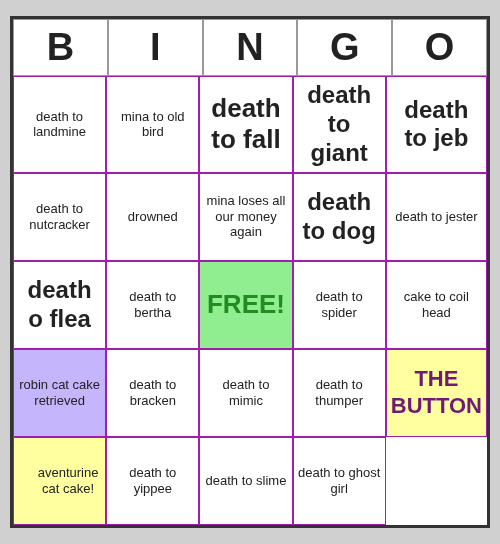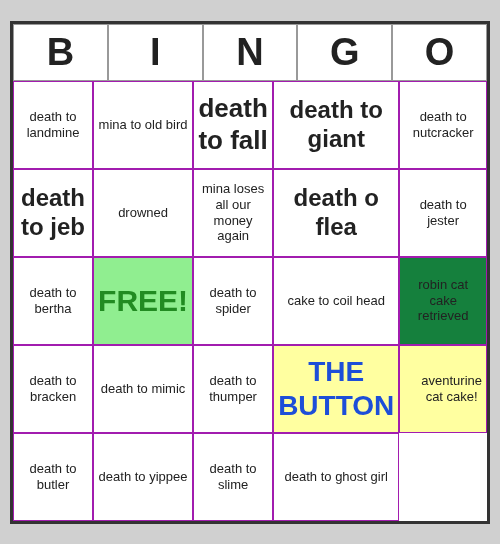--- a/index.html
+++ b/index.html
@@ -54,35 +54,35 @@
       font-size: 24px;
       font-weight: bold;
     }
     .cell.big-text-lg {
       font-size: 26px;
       font-weight: bold;
       justify-content: center;
     }
     .cell.green-bg {
       background: #90ee90;
-      font-size: 30px;
+      font-size: 26px;
       font-weight: bold;
       color: #228B22;
     }
     .cell.yellow-bg {
       background: #ffffa0;
       padding-left: 21px;
     }
     .cell.light-blue-bg {
-      background: #15803d;
+      background: #c4b5fd;
     }
     .cell.red-bold {
-      font-size: 28px;
+      font-size: 22px;
       font-weight: bold;
-      color: #1d4ed8;
+      color: #701a75;
       background: #ffffa0;
     }
   </style>
 </head>
 <body>
 
 <div class="bingo-card">
   <div class="bingo-header">
   <div class="bingo-header-cell">B</div>
       <div class="bingo-header-cell">I</div>
@@ -96,37 +96,40 @@
       </div>
       <div class="cell">
         <span class="cell-text">mina to old bird</span>
       </div>
       <div class="cell big-text-lg">
         <span class="cell-text">death to fall</span>
       </div>
       <div class="cell big-text">
         <span class="cell-text">death to giant</span>
       </div>
+      <div class="cell big-text">
+        <span class="cell-text">death to jeb</span>
+      </div>
       <div class="cell">
         <span class="cell-text">death to nutcracker</span>
-      </div>
-      <div class="cell big-text">
-        <span class="cell-text">death to jeb</span>
       </div>
       <div class="cell">
         <span class="cell-text">drowned</span>
       </div>
       <div class="cell">
         <span class="cell-text">mina loses all our money again</span>
       </div>
       <div class="cell big-text">
-        <span class="cell-text">death o flea</span>
+        <span class="cell-text">death to dog</span>
       </div>
       <div class="cell">
         <span class="cell-text">death to jester</span>
+      </div>
+      <div class="cell big-text">
+        <span class="cell-text">death o flea</span>
       </div>
       <div class="cell">
         <span class="cell-text">death to bertha</span>
       </div>
       <div class="cell green-bg">
         <span class="cell-text">FREE!</span>
       </div>
       <div class="cell">
         <span class="cell-text">death to spider</span>
       </div>
@@ -145,23 +148,20 @@
       <div class="cell">
         <span class="cell-text">death to thumper</span>
       </div>
       <div class="cell red-bold">
         <span class="cell-text">THE BUTTON</span>
       </div>
       <div class="cell yellow-bg">
         <span class="cell-text">aventurine cat cake!</span>
       </div>
       <div class="cell">
-        <span class="cell-text">death to butler</span>
-      </div>
-      <div class="cell">
         <span class="cell-text">death to yippee</span>
       </div>
       <div class="cell">
         <span class="cell-text">death to slime</span>
       </div>
       <div class="cell">
         <span class="cell-text">death to ghost girl</span>
       </div>
     </div>
 </div>

